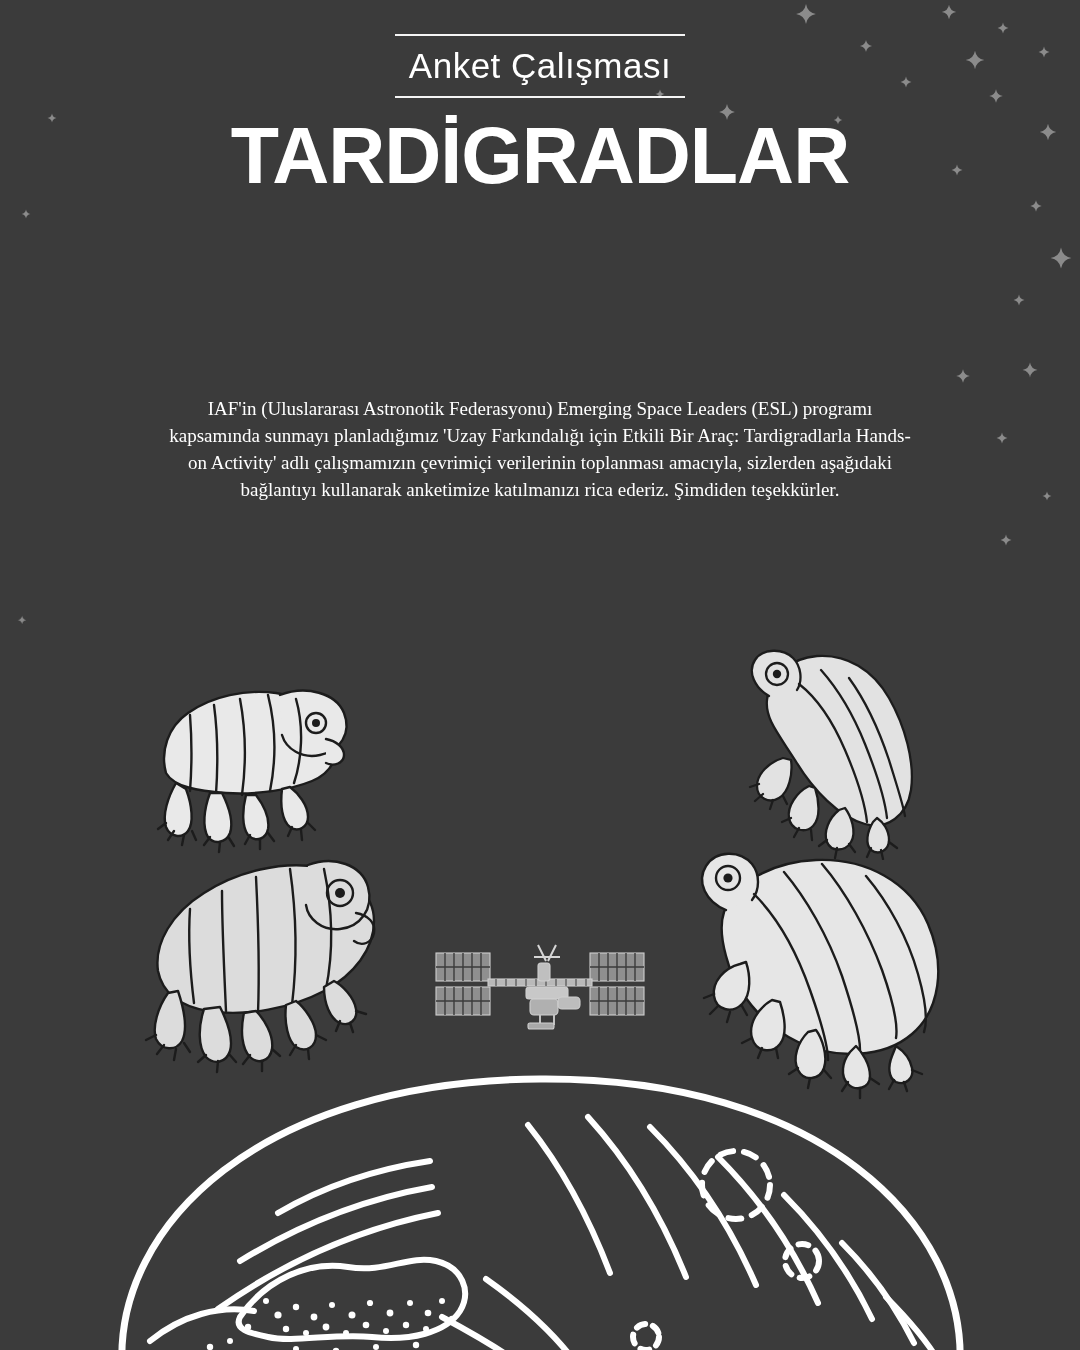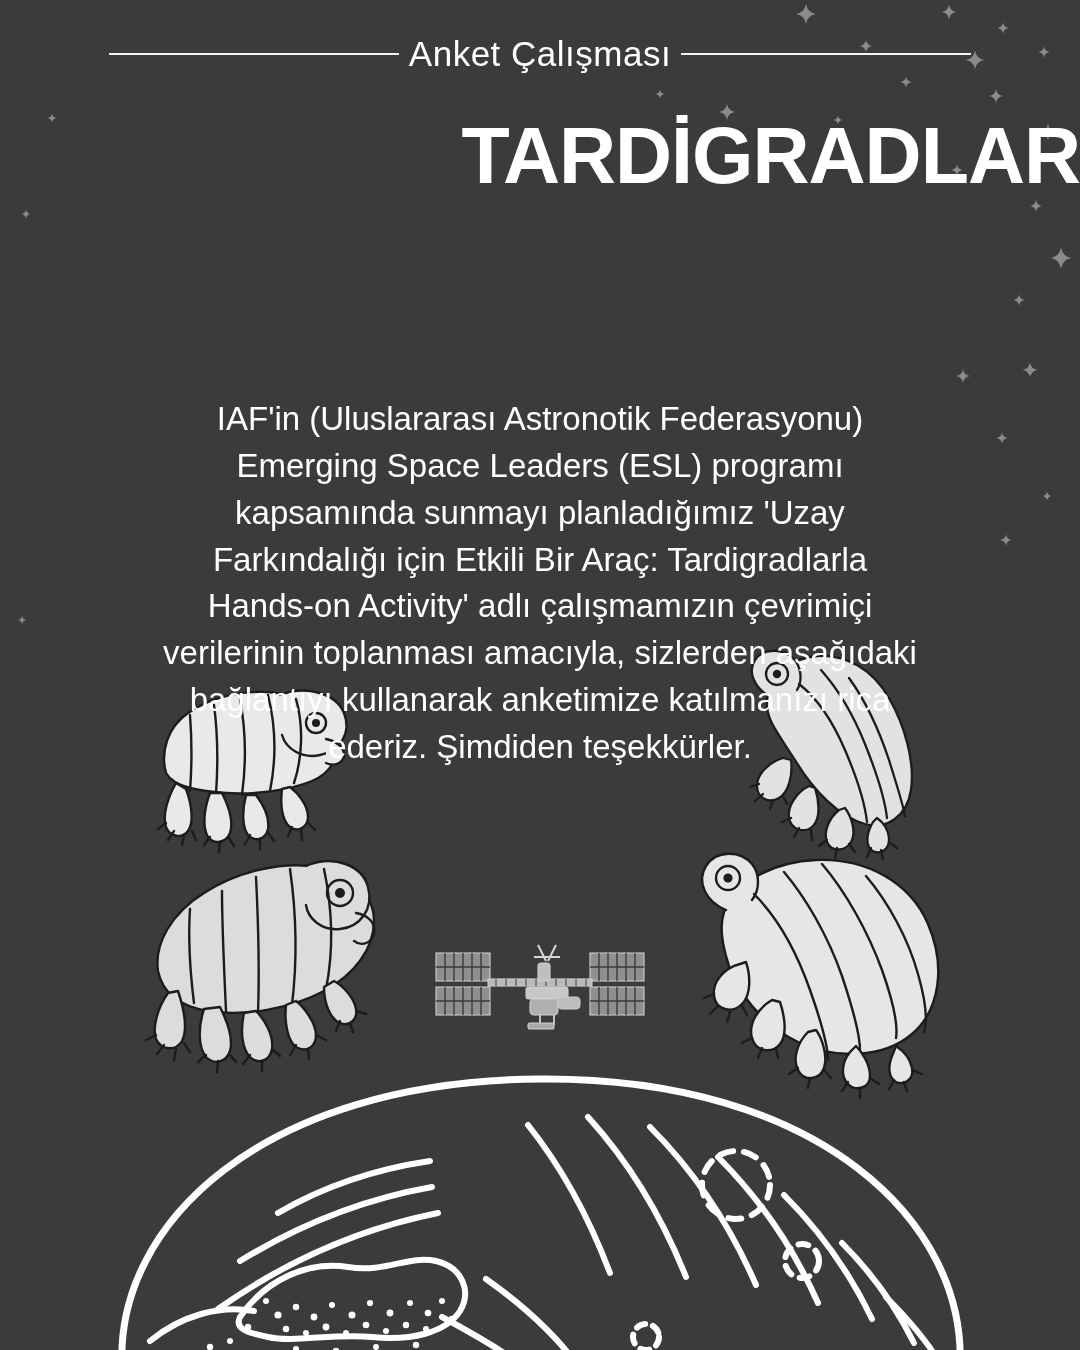--- a/index.html
+++ b/index.html
@@ -31,60 +31,62 @@
   .kicker-row {
     position: absolute;
     top: 34px;
     left: 0;
     width: 1080px;
     display: flex;
     align-items: center;
     justify-content: center;
     gap: 10px;
     z-index: 3;
+    flex-direction: column;
   }
   .kicker-rule {
     height: 2px;
     background: #ffffff;
     width: 290px;
     opacity: .95;
   }
   .kicker-text {
     font-size: 35px;
     letter-spacing: .5px;
     white-space: nowrap;
     font-weight: 400;
   }
 
   
   .title {
     position: absolute;
     top: 118px;
     left: 0;
     width: 1080px;
-    text-align: right;
+    text-align: center;
     z-index: 3;
     font-weight: bold;
     font-size: 79px;
     line-height: 0.97;
     letter-spacing: -1px;
   }
   .title .line { display: block; white-space: nowrap; }
 
   
   .blurb {
     position: absolute;
     top: 396px;
     left: 160px;
     width: 760px;
     text-align: center;
     z-index: 3;
-    font-size: 33px;
+    font-size: 19px;
     line-height: 1.42;
     font-weight: 400;
+    font-family: Liberation Serif, serif;
   }
 
   
   .art-layer {
     position: absolute;
     inset: 0;
     width: 1080px;
     height: 1350px;
     z-index: 2;
     pointer-events: none;

